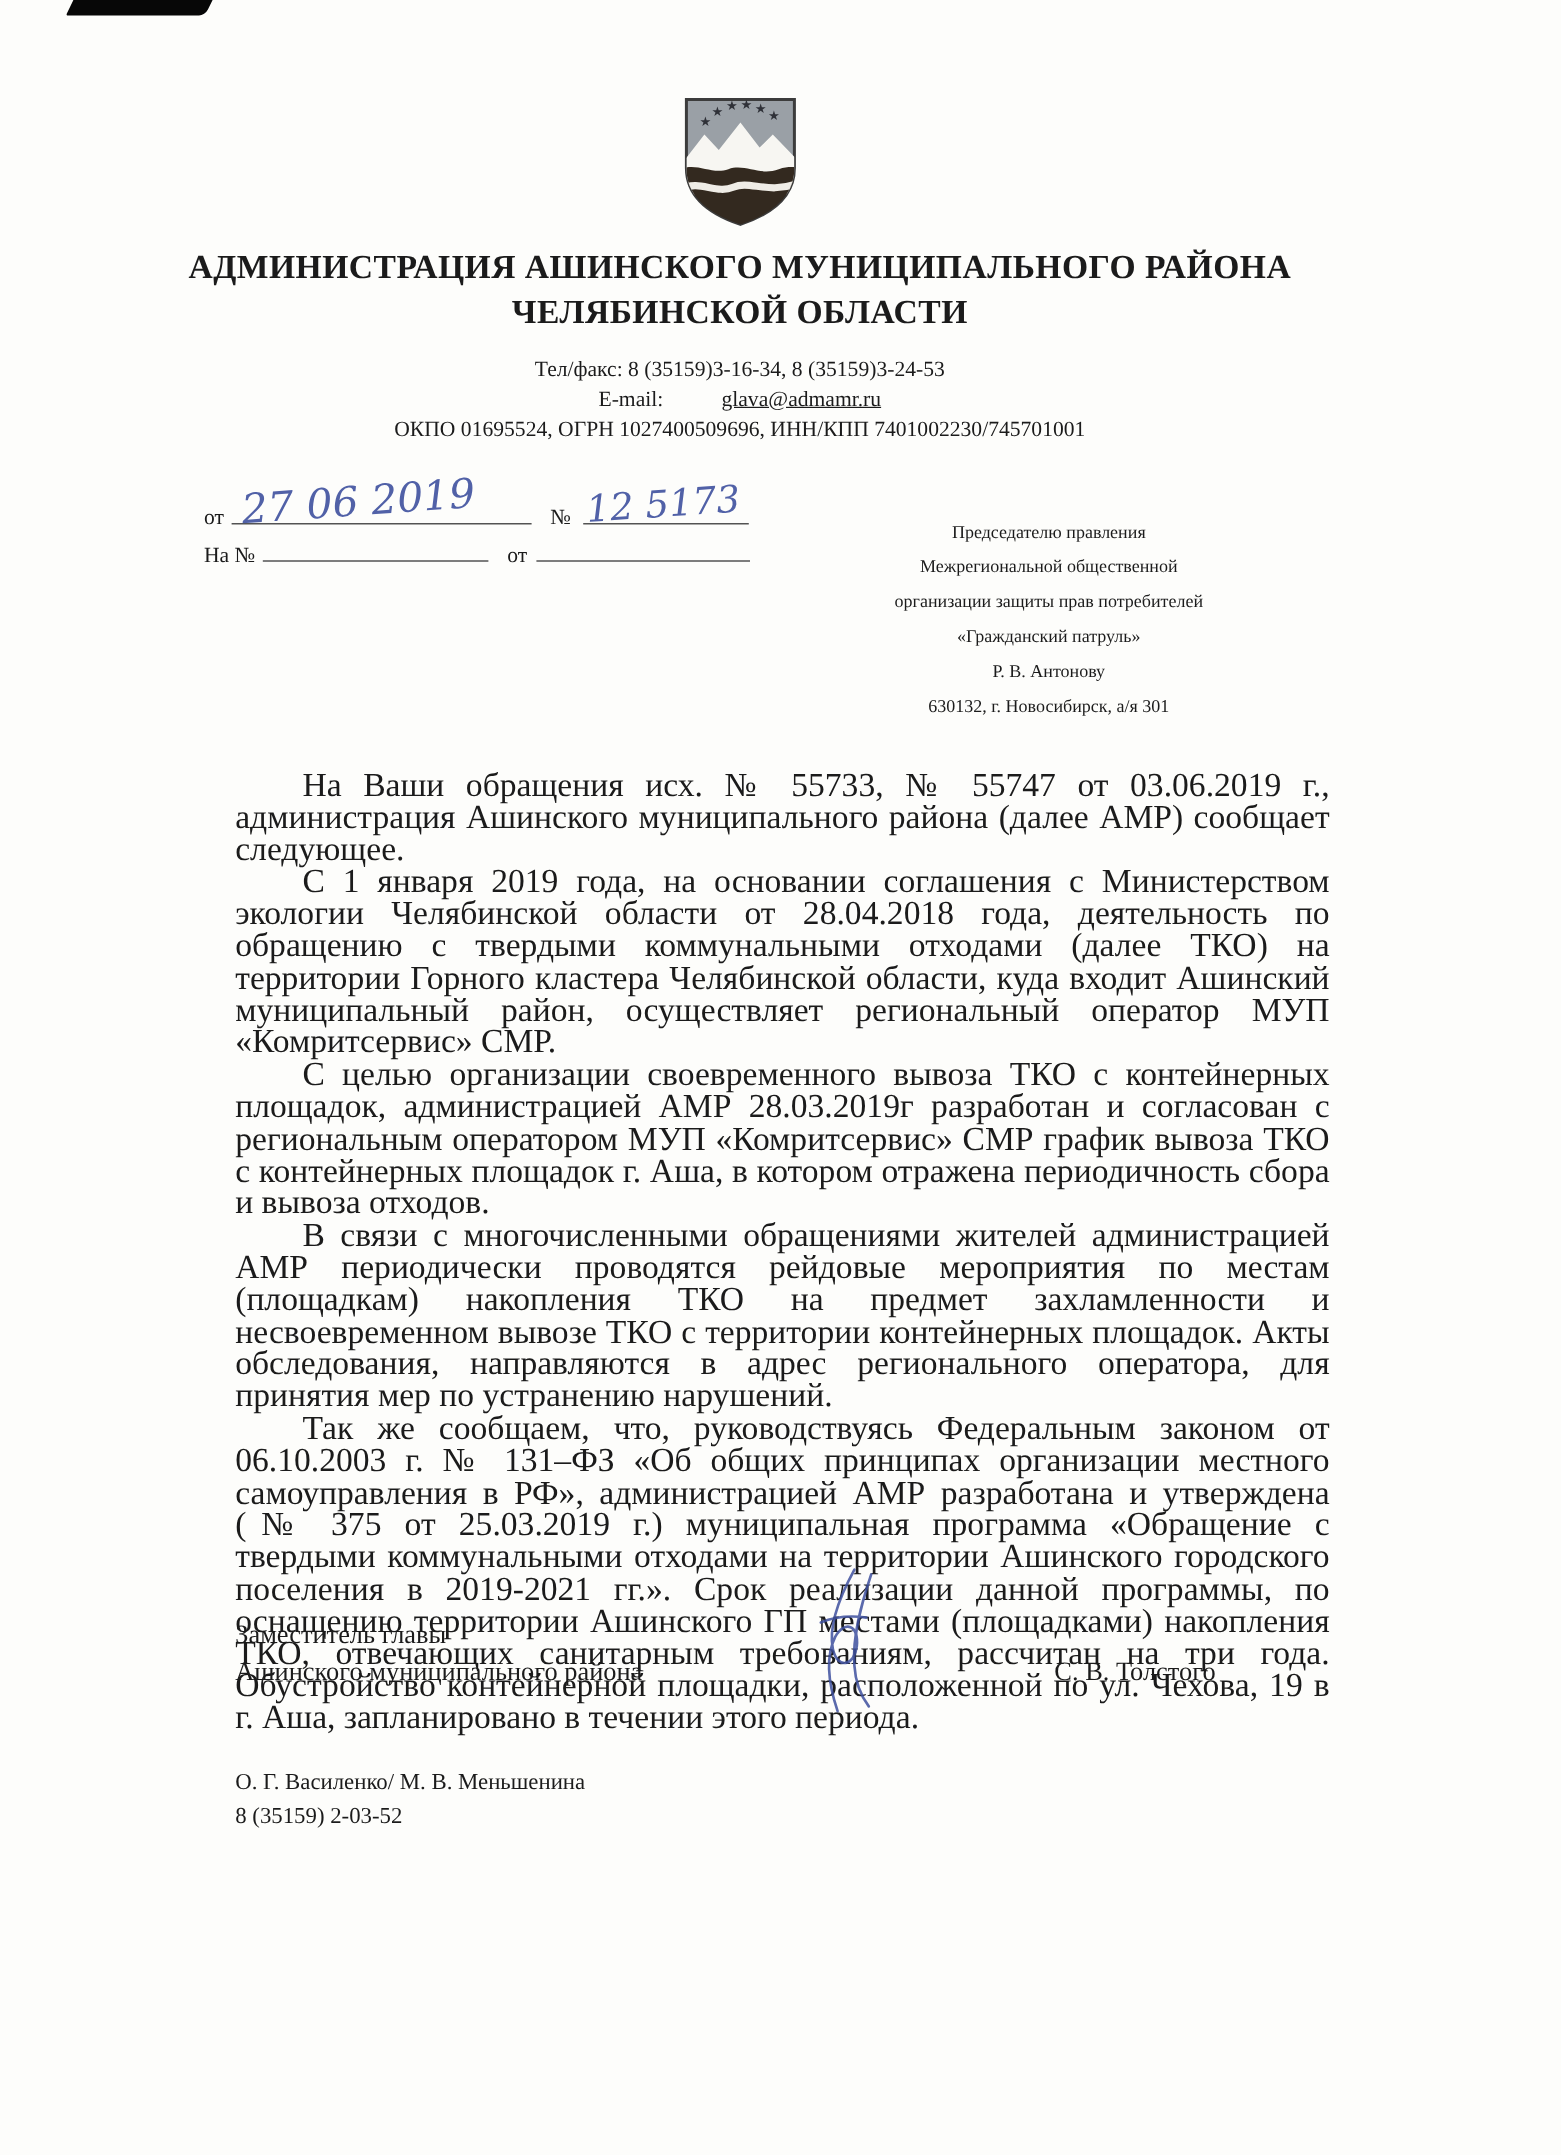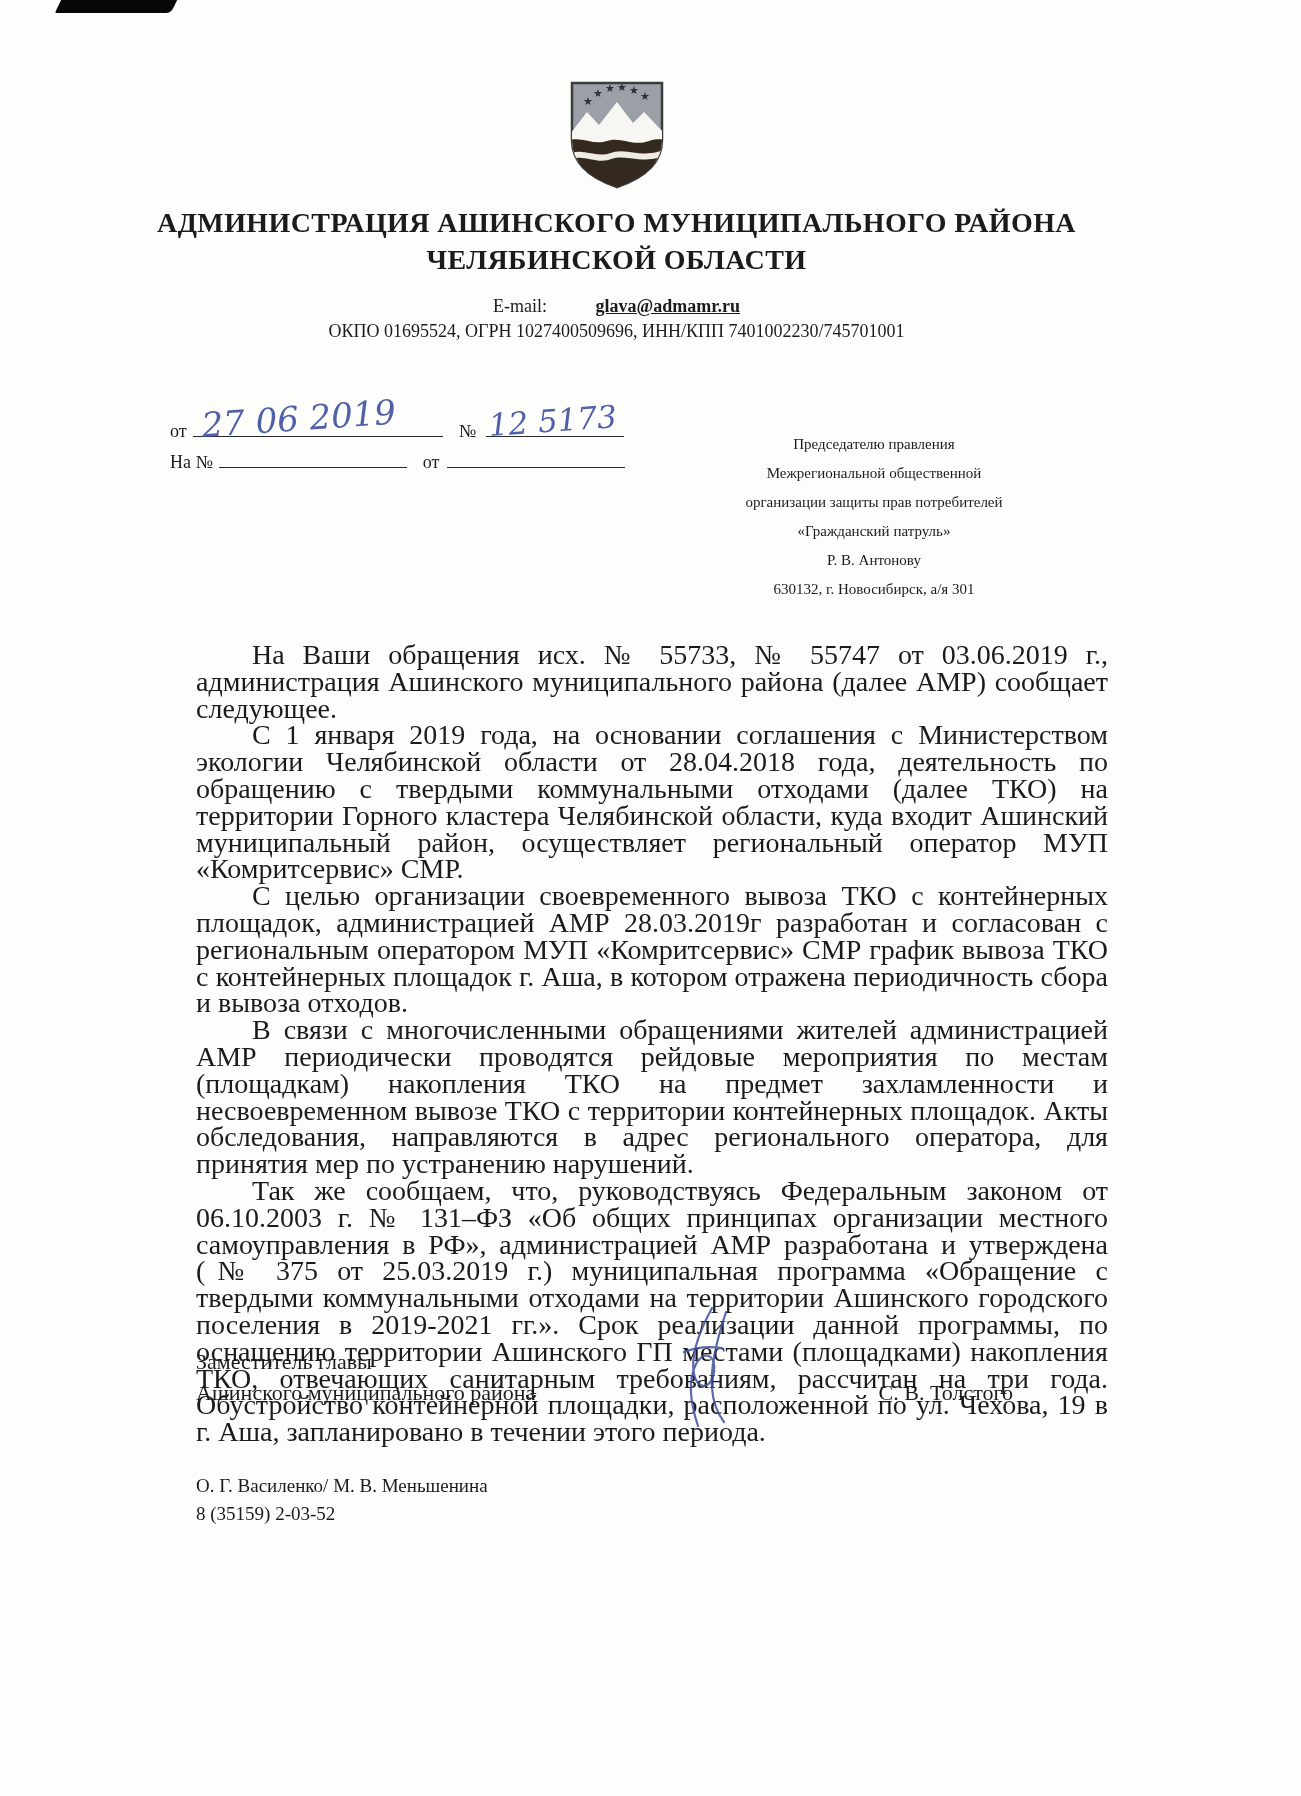--- a/index.html
+++ b/index.html
@@ -9,21 +9,21 @@
     background:#fdfdfb;color:#1b1b1b;overflow:hidden;
   }
   
   .artifact{position:absolute;left:58px;top:0;width:116px;height:13px;background:#070707;transform:skewX(-26deg);border-radius:0 0 5px 2px;}
 
   
   .letterhead{position:absolute;top:0;left:30px;right:98px;text-align:center;}
   .emblem{margin-top:78px;}
   .org-title{margin-top:8px;font-size:28px;font-weight:bold;line-height:37px;letter-spacing:.4px;}
   .contact{margin-top:16px;font-size:18px;line-height:25px;}
-  .contact .email{font-weight:bold;text-decoration:underline;margin-left:44px;}
+  .contact .email{font-weight:normal;text-decoration:underline;margin-left:44px;}
 
   
   .ref-block{position:absolute;top:414px;left:170px;width:680px;font-size:18px;}
   .ref-line{height:31px;white-space:nowrap;}
   .blank{display:inline-block;border-bottom:1.5px solid #2a2a2a;height:22px;vertical-align:baseline;position:relative;}
   .b1{width:250px;margin-left:6px;}
   .b2{width:138px;margin-left:10px;}
   .b3{width:188px;margin-left:6px;}
   .b4{width:178px;margin-left:8px;}
   .numlbl{margin-left:16px;}
@@ -79,20 +79,21 @@
         <text x="73" y="22">★</text>
       </g>
     </svg>
 
     <div class="org-title">
       <div>АДМИНИСТРАЦИЯ АШИНСКОГО МУНИЦИПАЛЬНОГО РАЙОНА</div>
       <div>ЧЕЛЯБИНСКОЙ ОБЛАСТИ</div>
     </div>
 
     <div class="contact">
+      <div>Тел/факс: 8 (35159)3-16-34, 8 (35159)3-24-53</div>
       <div><span>E-mail: </span><span class="email">glava@admamr.ru</span></div>
       <div>ОКПО 01695524, ОГРН 1027400509696, ИНН/КПП 7401002230/745701001</div>
     </div>
   </div>
 
   <div class="ref-block">
     <div class="ref-line">
       <span>от</span><span class="blank b1"><span class="hw">27 06 2019</span></span><span class="numlbl">№</span><span class="blank b2"><span class="hw num">12 5173</span></span>
     </div>
     <div class="ref-line">

